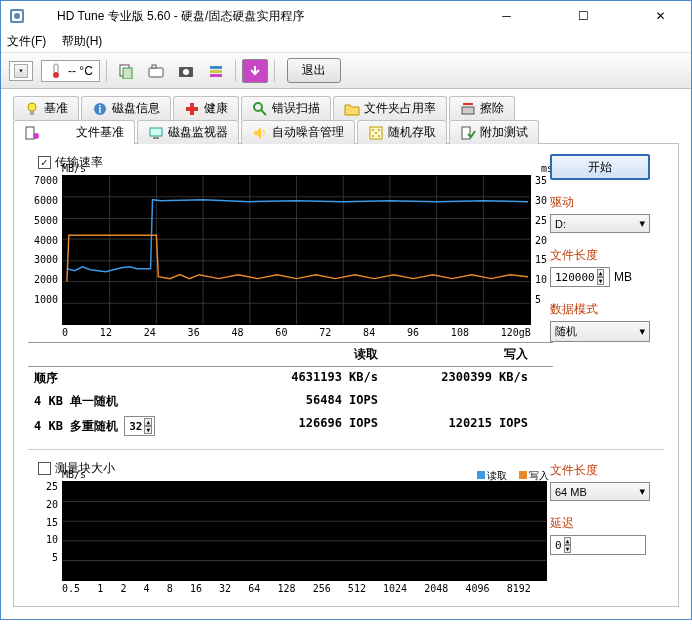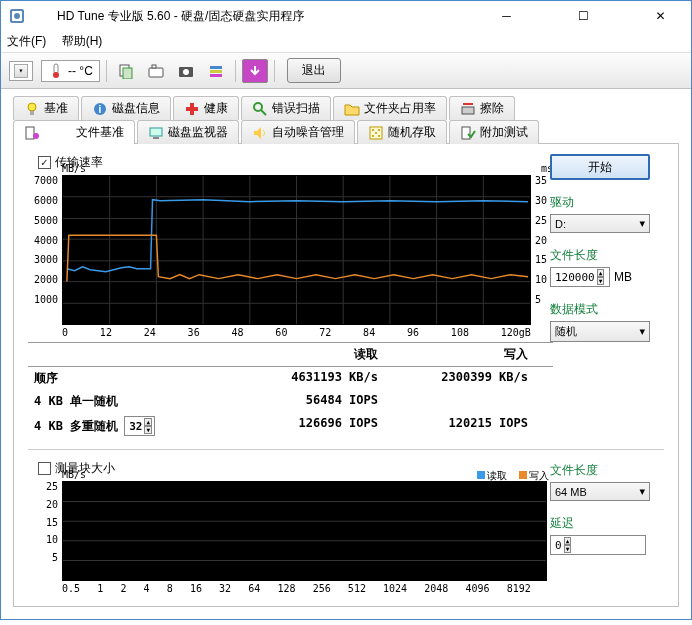--- a/index.html
+++ b/index.html
@@ -36,21 +36,21 @@
   .reshdr div, .resrow div { padding: 3px 0; }
   .col1 { width: 200px; padding-left: 6px !important; display: flex; align-items: center; gap: 6px; }
   .col2 { width: 150px; text-align: right; font-family: monospace; font-size: 12px; font-weight: bold; }
   .col3 { width: 150px; text-align: right; font-family: monospace; font-size: 12px; font-weight: bold; }
   .resrow { display: flex; font-family: "SimSun", monospace; font-size: 12px; font-weight: bold; }
   .spin { border: 1px solid #888; background: #fff; display: inline-flex; align-items: center; padding: 1px 2px 1px 4px; font-family: monospace; font-size: 11px; }
   .spinbtns { display: flex; flex-direction: column; margin-left: 2px; }
   .spinbtns span { font-size: 6px; line-height: 6px; border: 1px solid #888; padding: 0 1px; background: #eee; }
   .sidepanel { position: absolute; right: 14px; top: 0; width: 100px; }
   .startbtn { width: 100px; height: 26px; border: 2px solid #2f6bb3; background: linear-gradient(#eef5fd,#d0e2f5); display: flex; align-items: center; justify-content: center; border-radius: 2px; }
-  .sidelbl { margin-top: 14px; color: #15803d; }
+  .sidelbl { margin-top: 14px; color: #c2410c; }
   .sidectl { width: 100px; border: 1px solid #888; background: linear-gradient(#f8f8f8,#e8e8e8); padding: 2px 4px; margin-top: 3px; display: flex; align-items: center; justify-content: space-between; font-size: 11px; }
   .flexrel { position: relative; }
   .legend-sm { position: absolute; right: 4px; top: -12px; font-family: monospace; font-size: 10px; }
   .legend-sm .sq { display: inline-block; width: 8px; height: 8px; margin: 0 2px 0 6px; }
   svg.ico { width: 16px; height: 16px; flex-shrink: 0; }
 </style>
 </head>
 <body>
 
 <div class="window">

